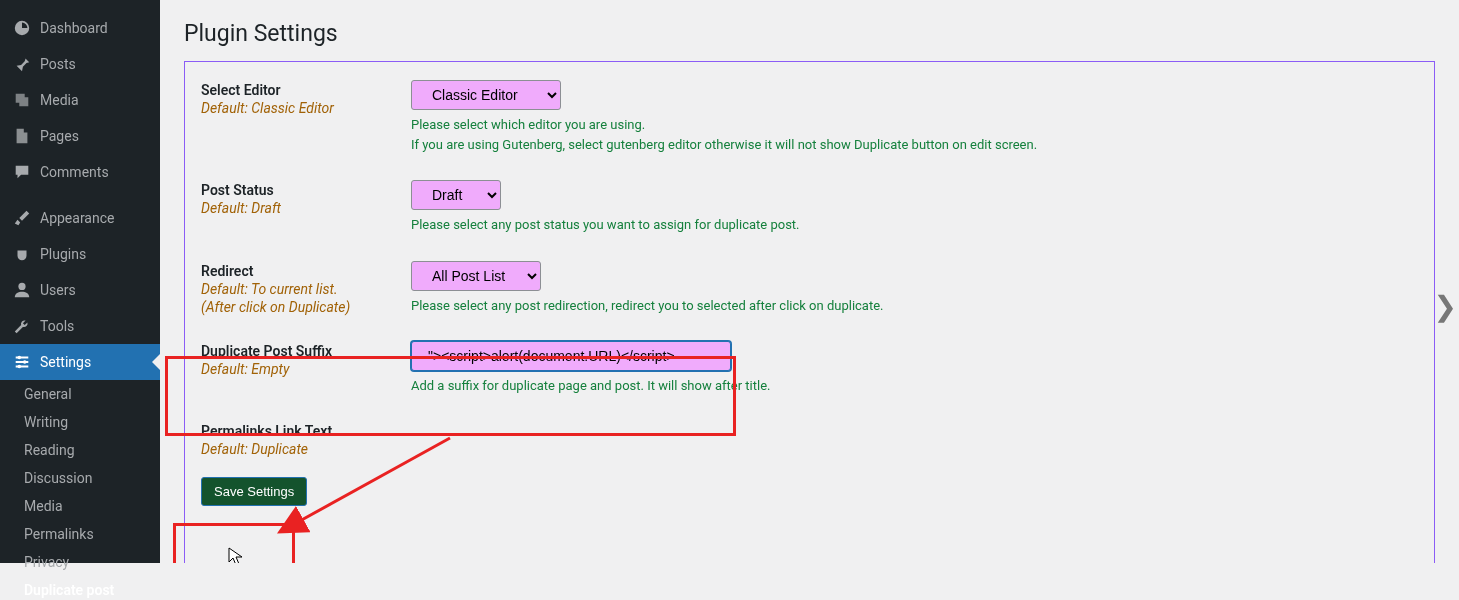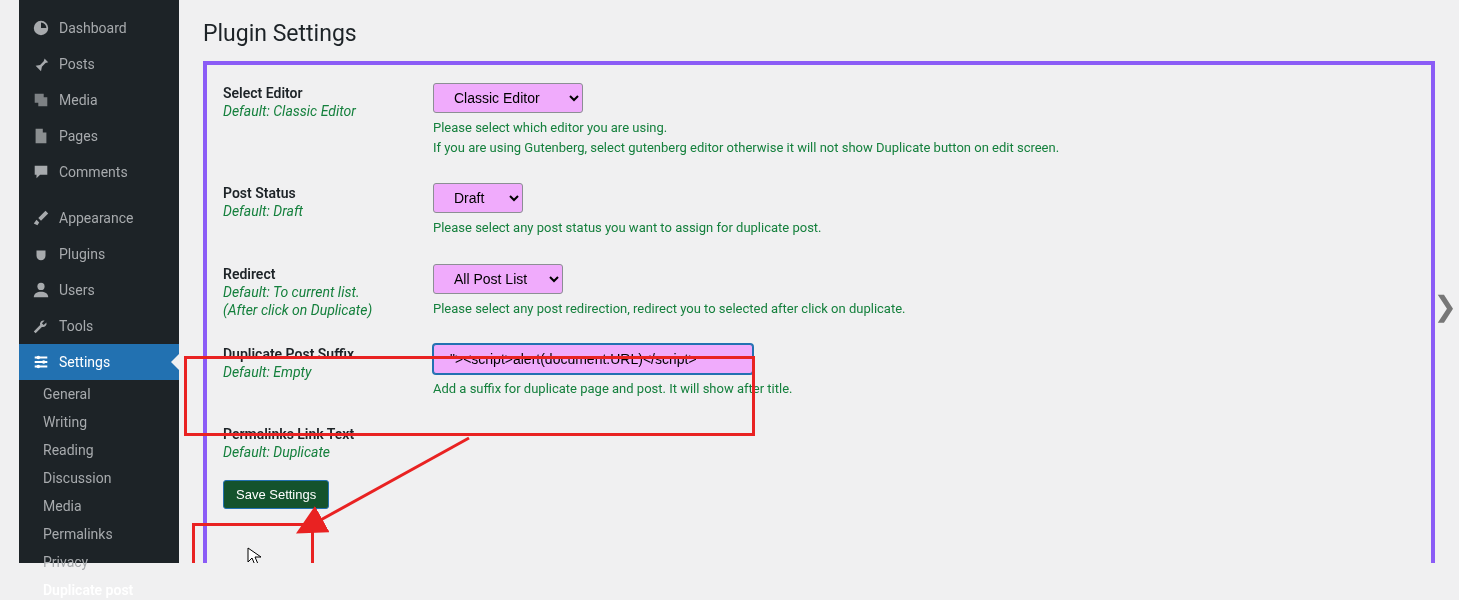--- a/index.html
+++ b/index.html
@@ -1,31 +1,31 @@
 <!DOCTYPE html>
 <html><head>
 <meta charset="utf-8">
 <style>
 * { box-sizing: border-box; margin: 0; padding: 0; }
 body { font-family: -apple-system, BlinkMacSystemFont, "Segoe UI", Roboto, sans-serif; font-size: 13px; color: #3c434a; background: #f0f0f1; width: 1459px; height: 600px; overflow: hidden; position: relative; }
-.container { display: flex; height: 563px; margin-left: 19px; }
+.container { display: flex; height: 563px; }
 .sidebar { width: 160px; background: #1d2327; color: #a7aaad; flex-shrink: 0; padding-top: 10px; }
 .sidebar-item { display: flex; align-items: center; padding: 8px 12px; cursor: pointer; font-size: 14px; }
 .sidebar-item.active { background: #2271b1; color: #fff; position: relative; text-align: center; }
 .sidebar-item.active::after { content: ''; position: absolute; right: 0; top: 50%; transform: translateY(-50%); border: 8px solid transparent; border-right-color: #f0f0f1; }
 .sidebar-item .icon { width: 20px; height: 20px; margin-right: 8px; display: inline-flex; align-items: center; justify-content: center; }
 .sidebar-sub { padding: 6px 24px; font-size: 14px; color: #a7aaad; cursor: pointer; }
 .sidebar-sub.active { color: #fff; font-weight: 600; }
 .main { flex: 1; padding: 20px 24px; background: #f0f0f1; overflow: hidden; position: relative; }
 .page-title { font-size: 23px; font-weight: 400; color: #1d2327; margin-bottom: 14px; }
-.panel { background: transparent; border: 4px solid #8b5cf6; padding: 18px 16px 16px 16px; height: 520px; }
+.panel { background: transparent; border: 1px solid #8b5cf6; padding: 18px 16px 16px 16px; height: 520px; }
 .form-row { display: flex; margin-bottom: 26px; }
 .form-label { width: 210px; flex-shrink: 0; padding-top: 2px; }
 .form-label .lbl { font-weight: 600; font-size: 14px; color: #1d2327; }
-.form-label .def { font-style: italic; font-size: 14px; color: #15803d; margin-top: 2px; }
+.form-label .def { font-style: italic; font-size: 14px; color: #a16207; margin-top: 2px; }
 .form-field { flex: 1; }
 .form-field select, .form-field input[type=text] { border: 1px solid #8c8f94; border-radius: 3px; padding: 4px 16px; font-size: 14px; background: #f0abfc; min-height: 30px; }
 .form-field input[type=text] { width: 320px; }
 .form-field input[type=text].focused { border-color: #2271b1; box-shadow: 0 0 0 1px #2271b1; outline: none; }
 .form-field .desc { color: #15803d; font-size: 13px; margin-top: 6px; line-height: 1.4; }
 .btn-primary { background: #14532d; color: #fff; border: 1px solid #2271b1; padding: 6px 12px; border-radius: 3px; font-size: 13px; cursor: pointer; }
 .highlight-box { border: 3px solid #e92222; position: absolute; pointer-events: none; }
 .next-arrow { position: absolute; right: 2px; top: 290px; font-size: 28px; color: #777; cursor: pointer; }
 svg.arrowsvg { position: absolute; pointer-events: none; }
 .cursor { position: absolute; width: 16px; height: 20px; pointer-events: none; }

